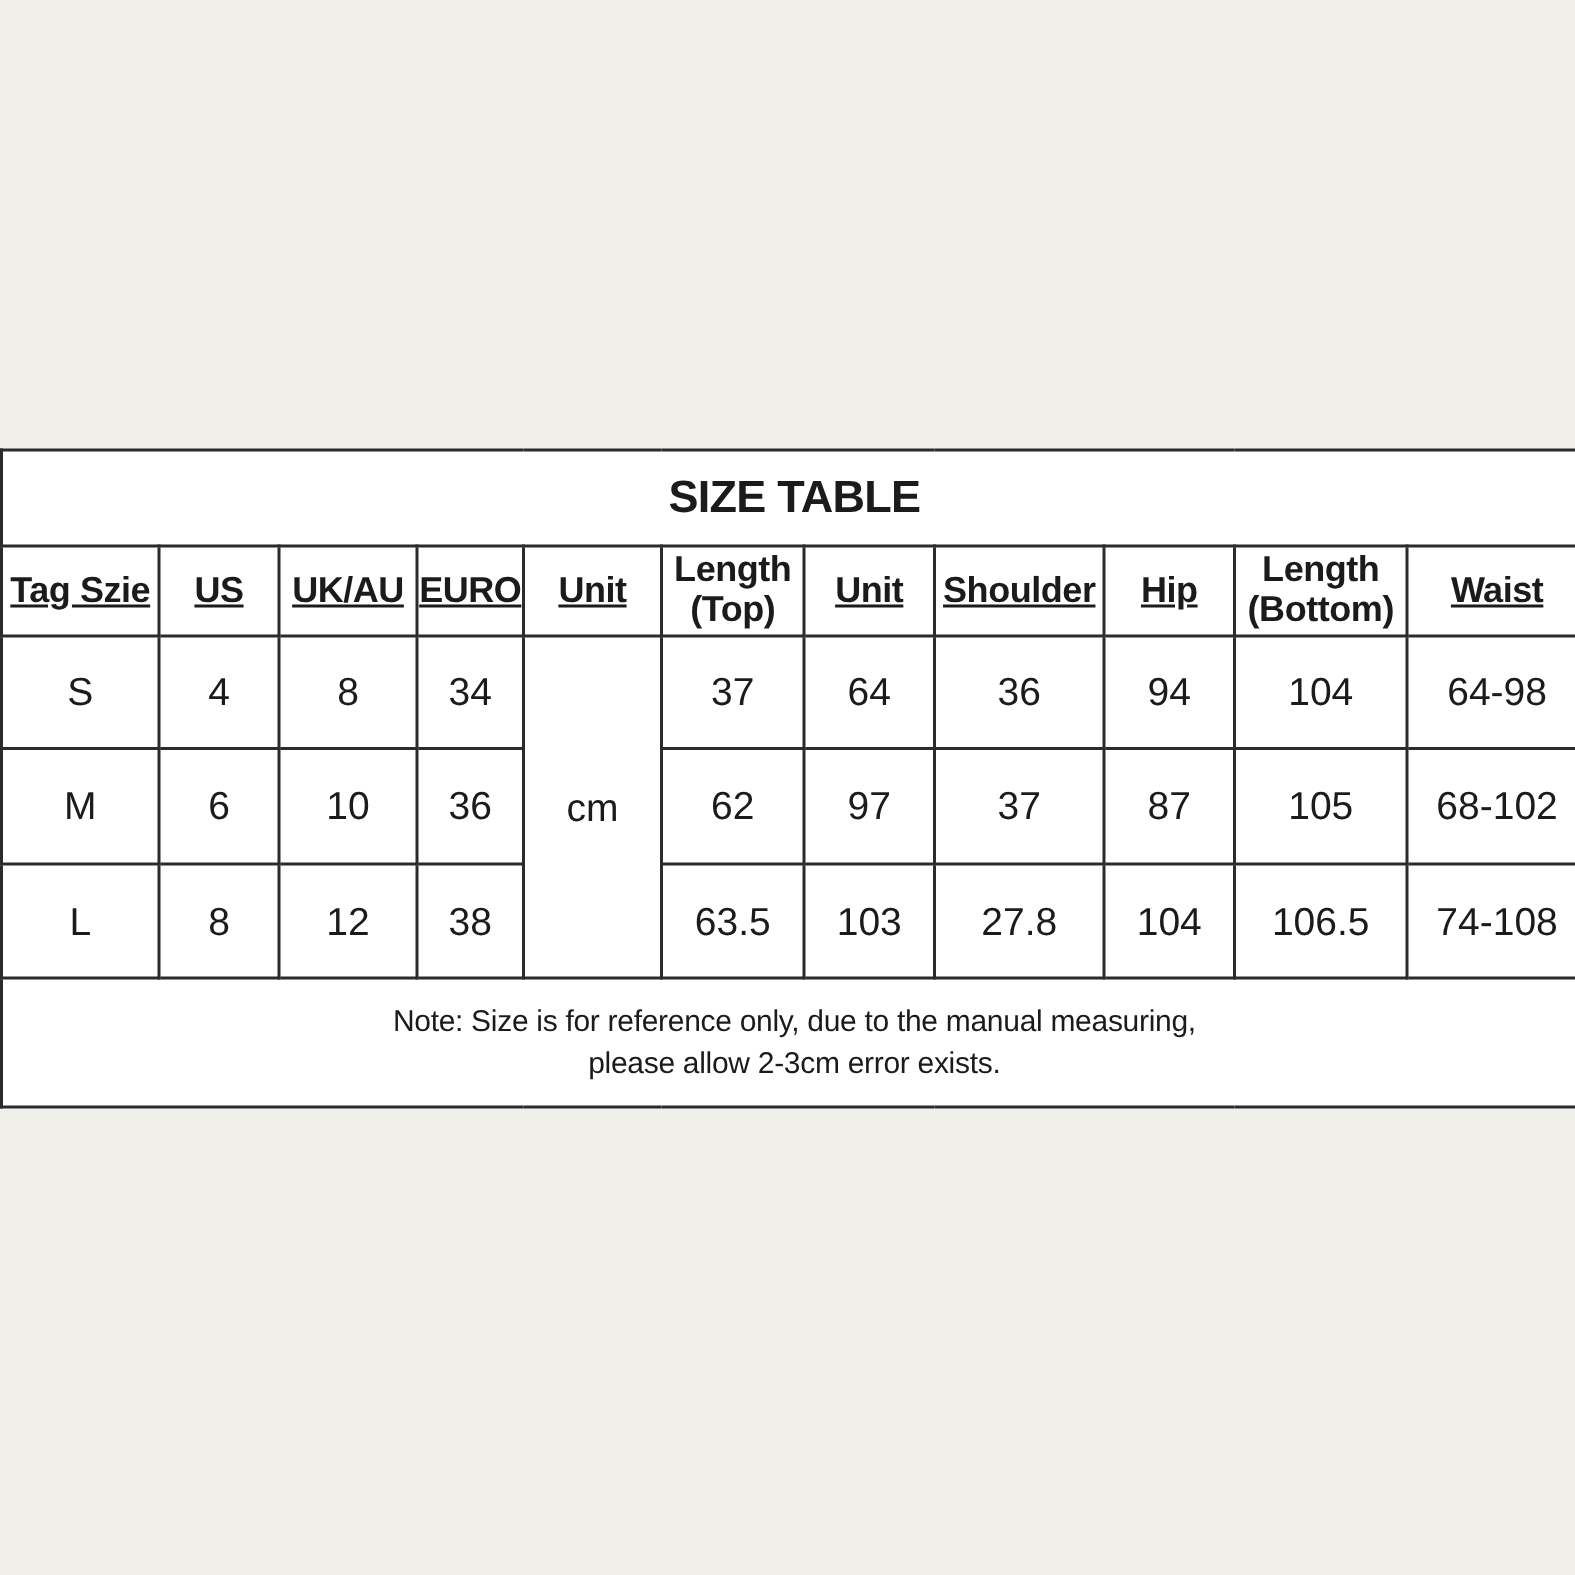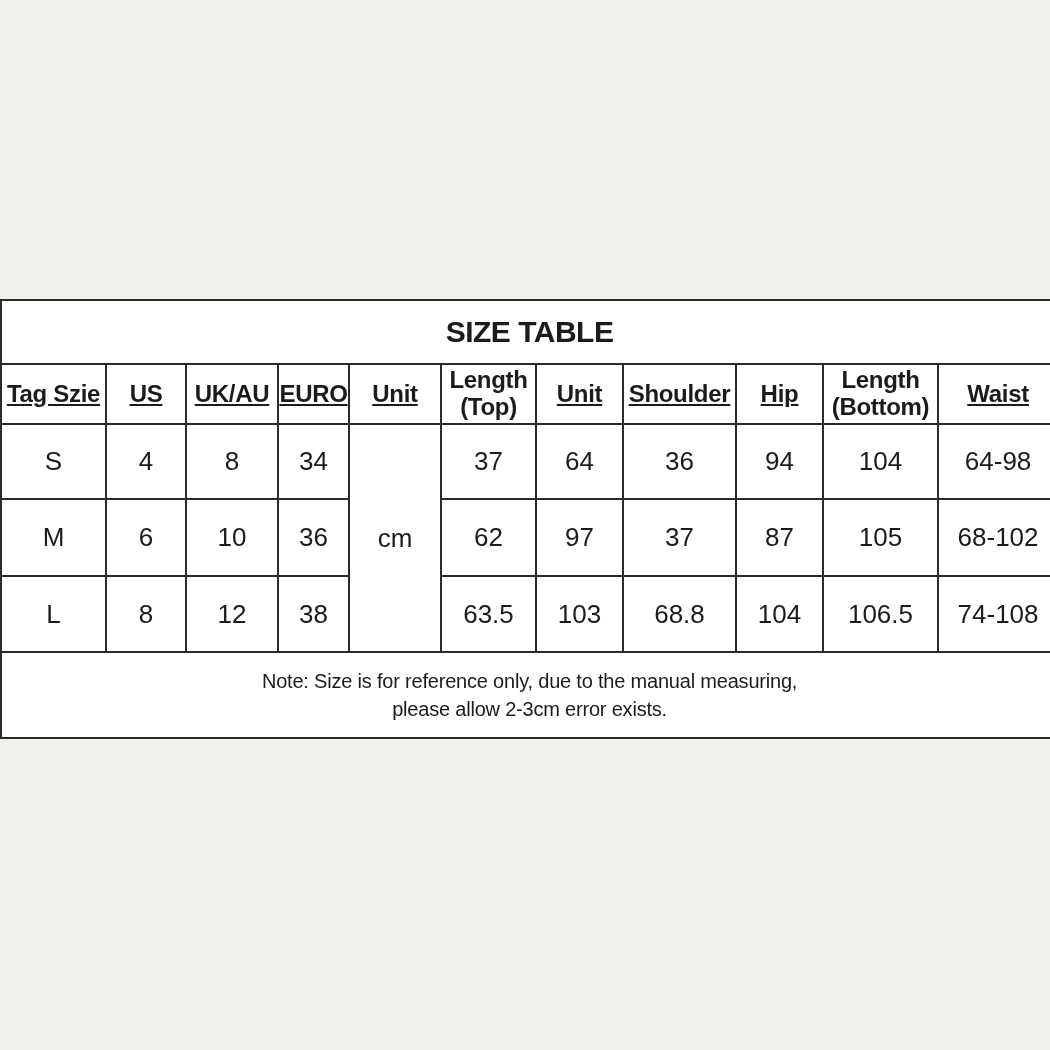--- a/index.html
+++ b/index.html
@@ -123,21 +123,21 @@
       <td>68-102</td>
     </tr>
 
     <tr class="data-row data-row-l">
       <td>L</td>
       <td>8</td>
       <td>12</td>
       <td>38</td>
       <td>63.5</td>
       <td>103</td>
-      <td>68.8</td>
+      <td>27.8</td>
       <td>104</td>
       <td>106.5</td>
       <td>74-108</td>
     </tr>
 
     <tr class="note-row">
       <td colspan="11">
         <div>Note: Size is for reference only, due to the manual measuring,</div>
         <div>please allow 2-3cm error exists.</div>
       </td>

